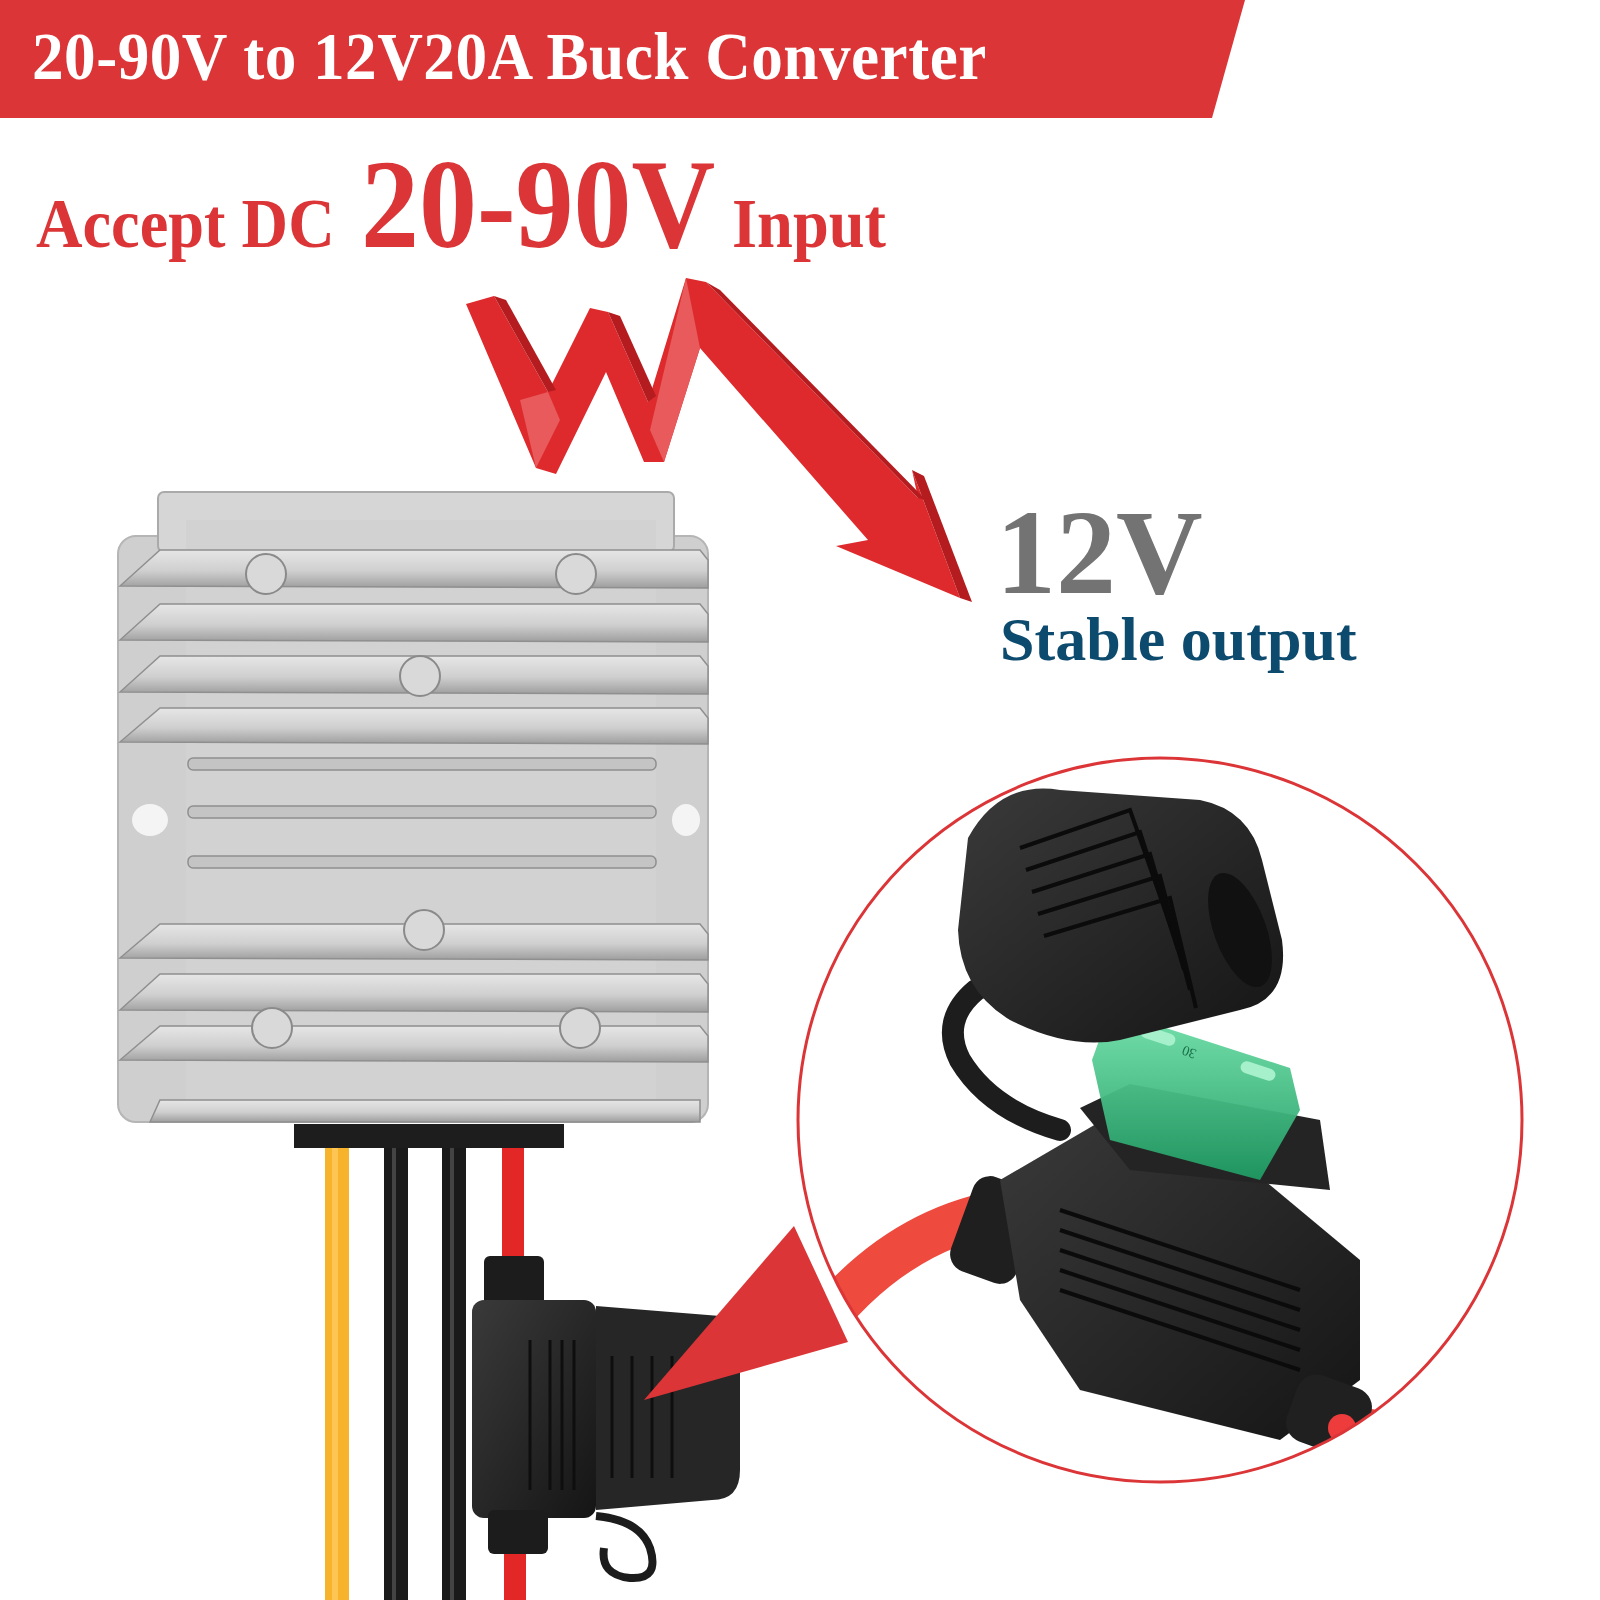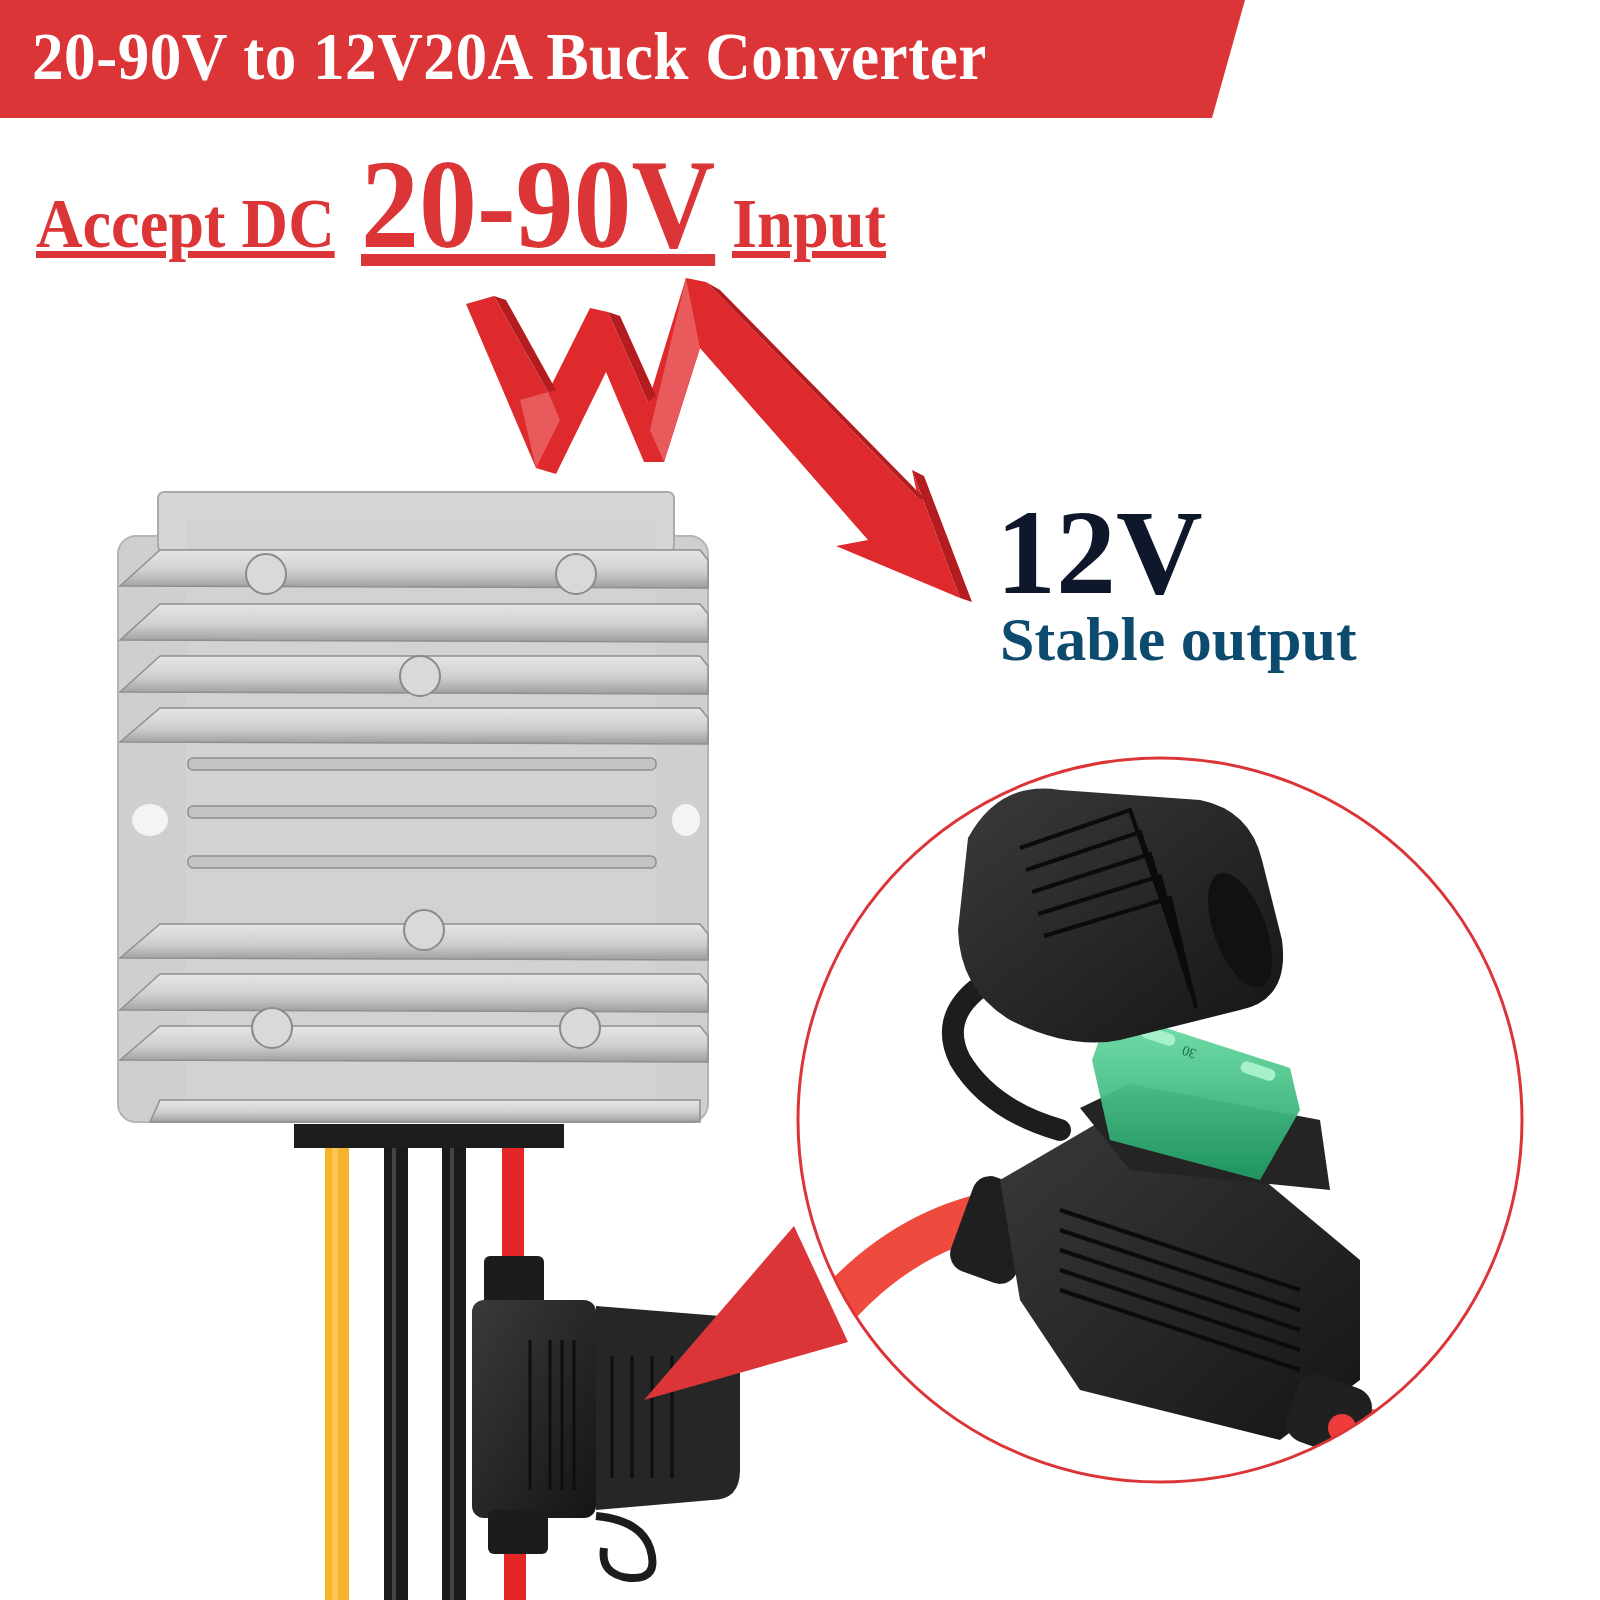--- a/index.html
+++ b/index.html
@@ -19,29 +19,29 @@
       position: absolute; left: 32px; top: 16px;
       color: #ffffff; font-weight: bold; font-size: 68px;
       letter-spacing: 0.5px; line-height: 80px; white-space: nowrap;
       transform: scaleX(0.93); transform-origin: left center;
     }
 
     
     .input-line {
       left: 36px; top: 140px; height: 140px;
       display: flex; align-items: baseline; white-space: nowrap;
-      color: #dc3537; font-weight: bold; text-decoration: underline;
+      color: #dc3537; font-weight: bold;
     }
     .input-small { font-size: 70px; line-height: 130px; transform: scaleX(0.92); transform-origin: left; display: inline-block; }
     .input-big { font-size: 126px; line-height: 130px; margin-left: -6px; display: inline-block; transform: scaleX(0.92); transform-origin: left; }
     .input-suffix { font-size: 70px; line-height: 130px; margin-left: -14px; display: inline-block; transform: scaleX(0.92); transform-origin: left; }
 
     
     .out-big {
-      left: 996px; top: 498px; color: #0f172a; font-weight: bold;
+      left: 996px; top: 498px; color: #737373; font-weight: bold;
       font-size: 120px; line-height: 110px; white-space: nowrap;
     }
     .out-small {
       left: 1000px; top: 606px; color: #0c4a6e; font-weight: bold;
       font-size: 62px; line-height: 66px; white-space: nowrap;
     }
 
     
     .product-svg { left: 0; top: 0; width: 1600px; height: 1600px; pointer-events: none; }
   </style>

